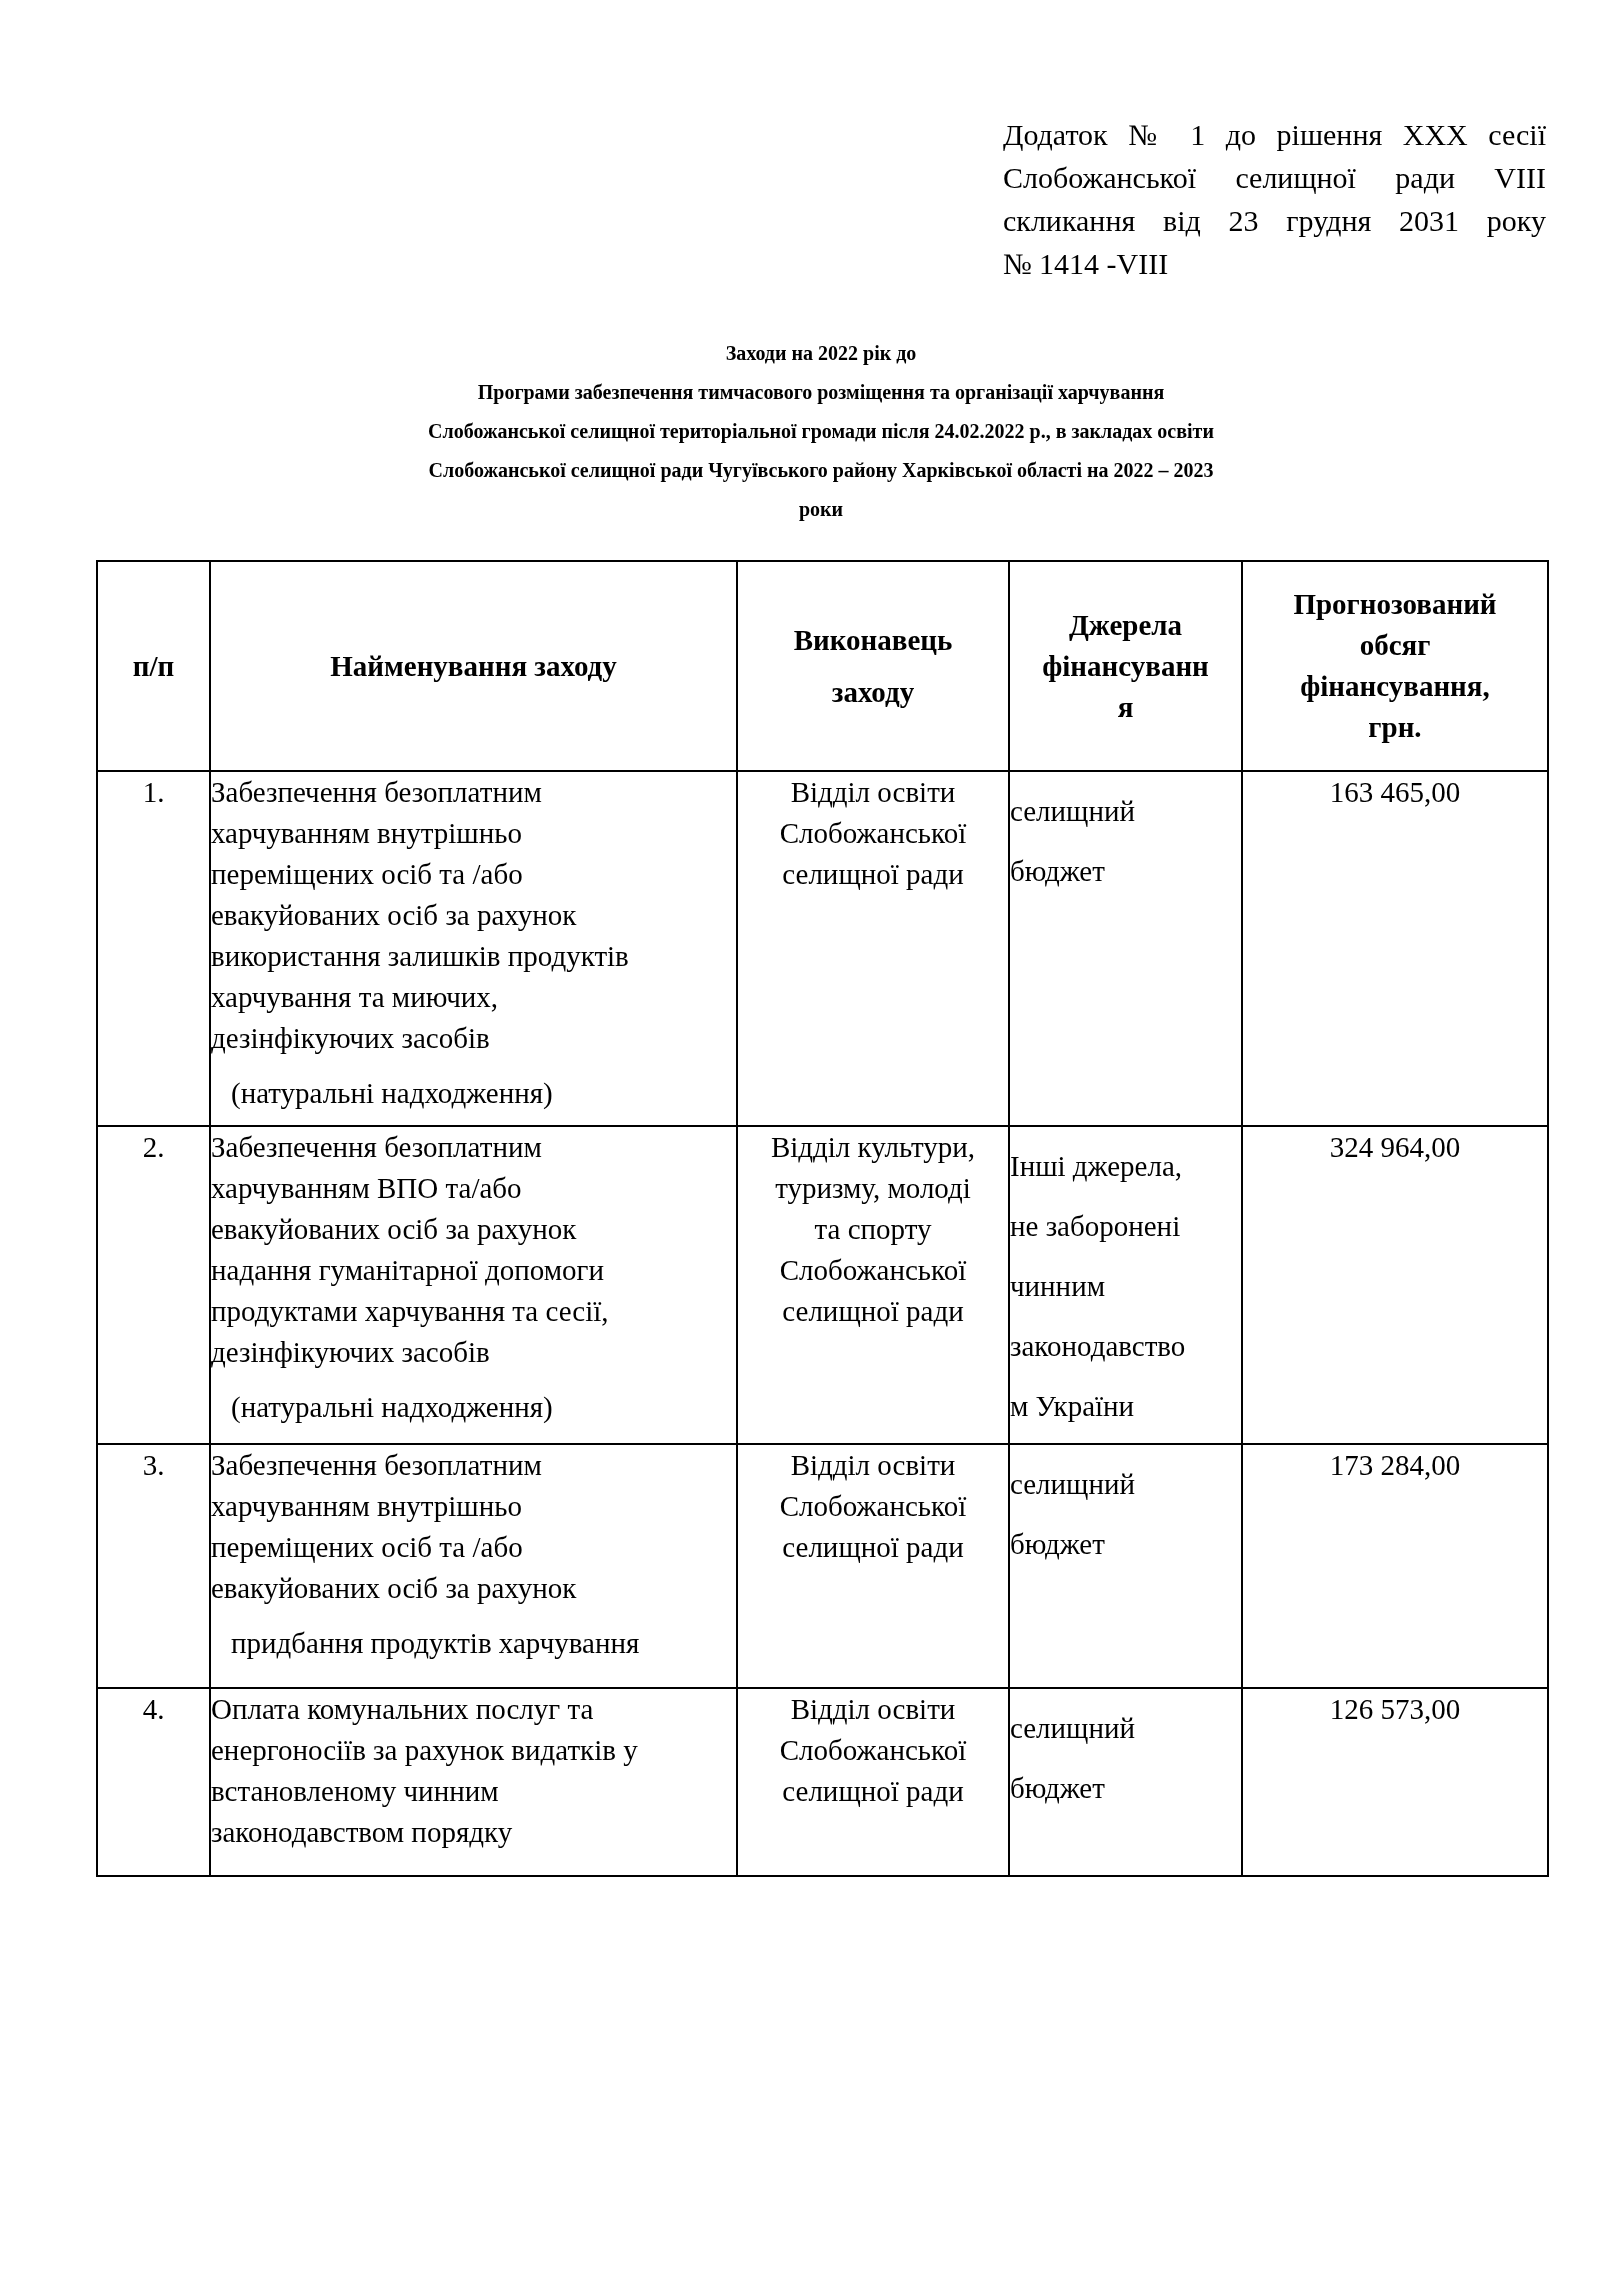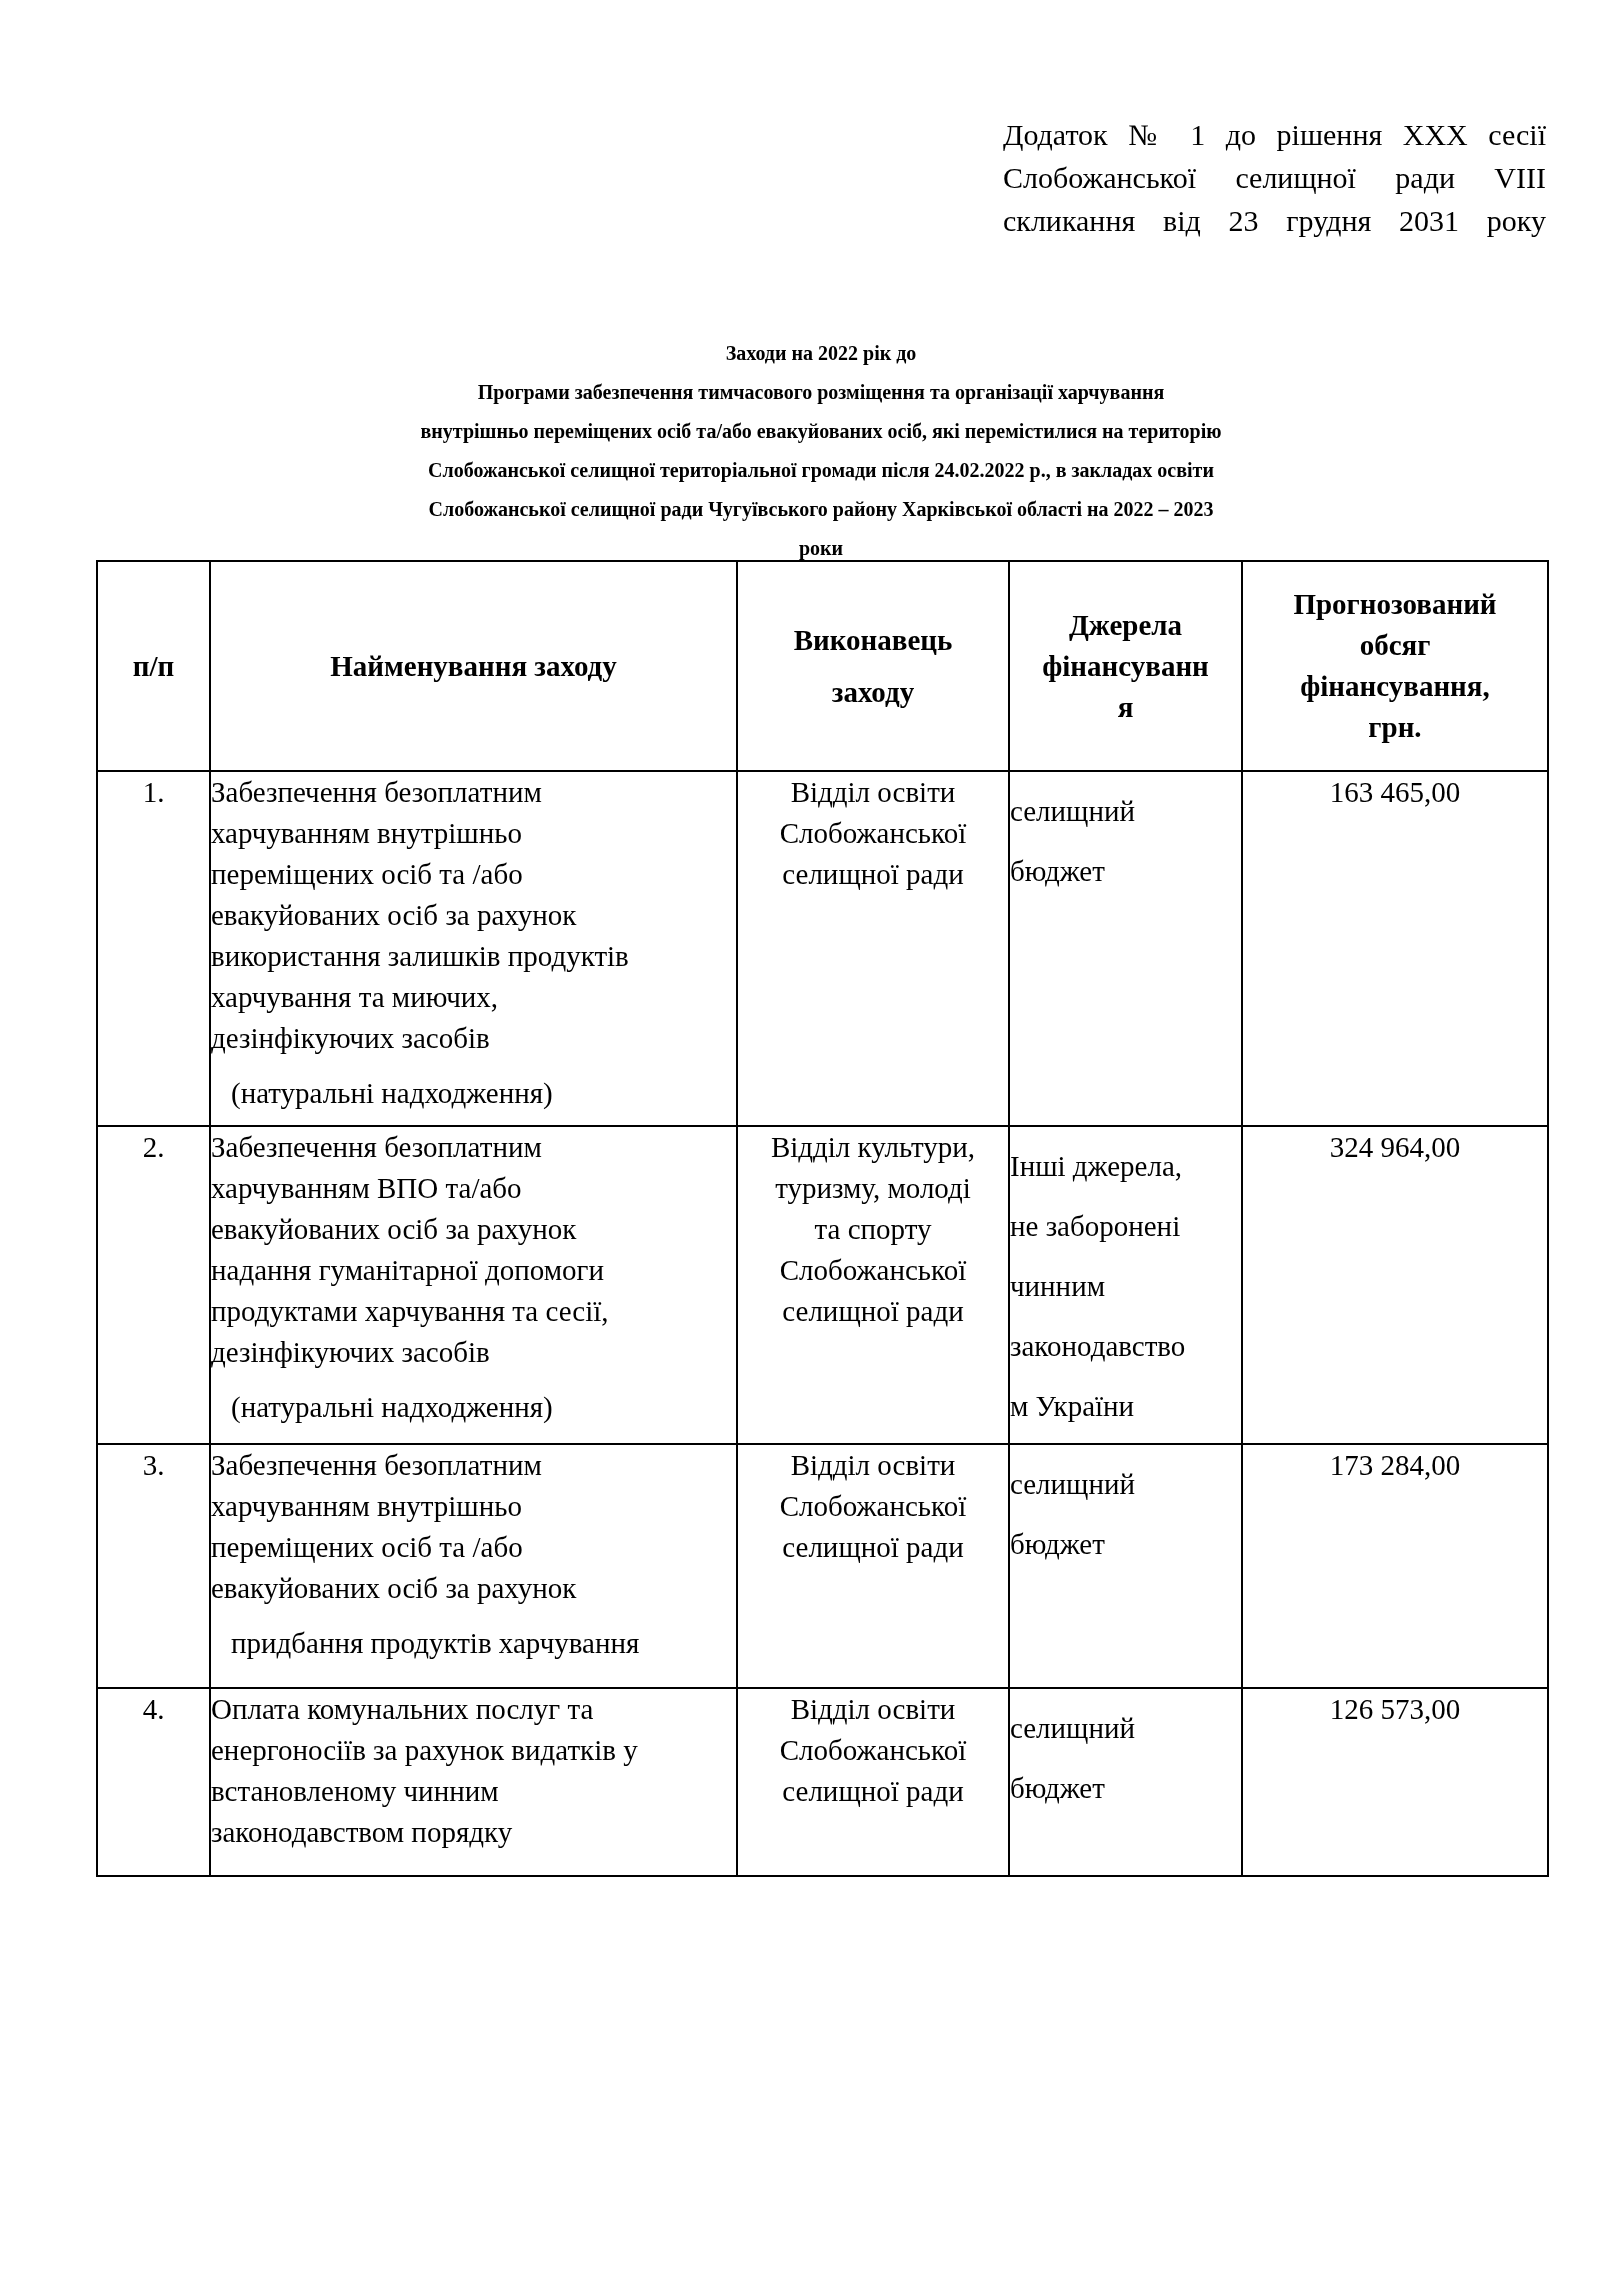--- a/index.html
+++ b/index.html
@@ -36,26 +36,26 @@
   tr.r3 td { height: 242px; }
   tr.r4 td { height: 186px; }
 </style>
 </head>
 <body>
 
 <div class="appendix">
   <span class="ln">Додаток № 1 до рішення XXX сесії</span>
   <span class="ln">Слобожанської селищної ради VIII</span>
   <span class="ln">скликання від 23 грудня 2031 року</span>
+  <span class="ln last">№ 1414 -VIII</span>
 </div>
 
 <div class="title">
   <span class="tl">Заходи на 2022 рік до</span>
   <span class="tl">Програми забезпечення тимчасового розміщення та організації харчування</span>
-  <span class="tl">внутрішньо переміщених осіб та/або евакуйованих осіб, які перемістилися на територію</span>
   <span class="tl">Слобожанської селищної  територіальної громади  після 24.02.2022 р., в закладах освіти</span>
   <span class="tl">Слобожанської селищної ради Чугуївського району Харківської області на 2022 – 2023</span>
   <span class="tl">роки</span>
 </div>
 
 <table class="measures">
   <colgroup>
     <col style="width:113px">
     <col style="width:527px">
     <col style="width:272px">

